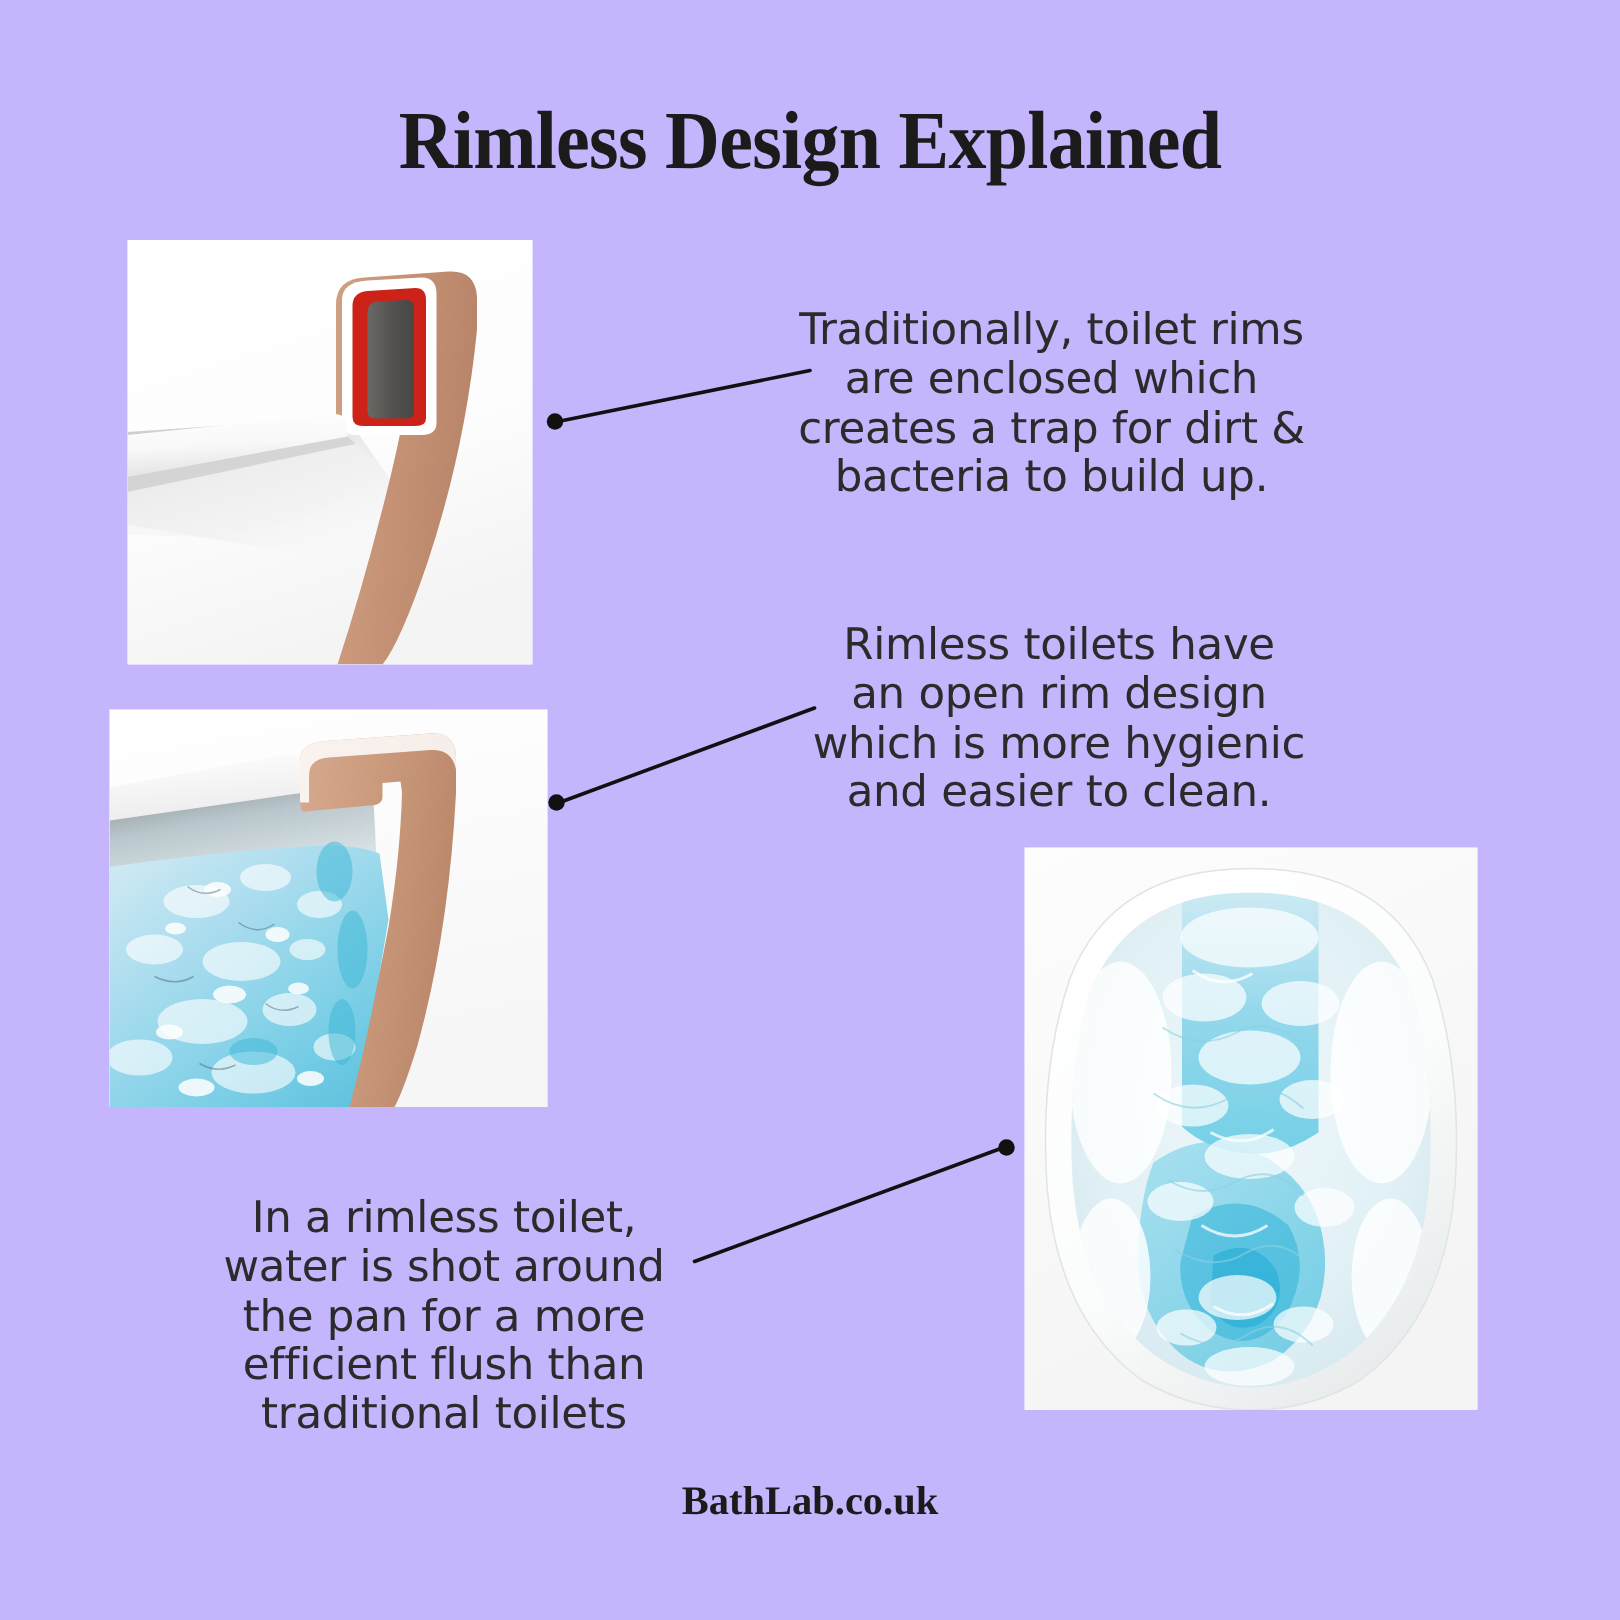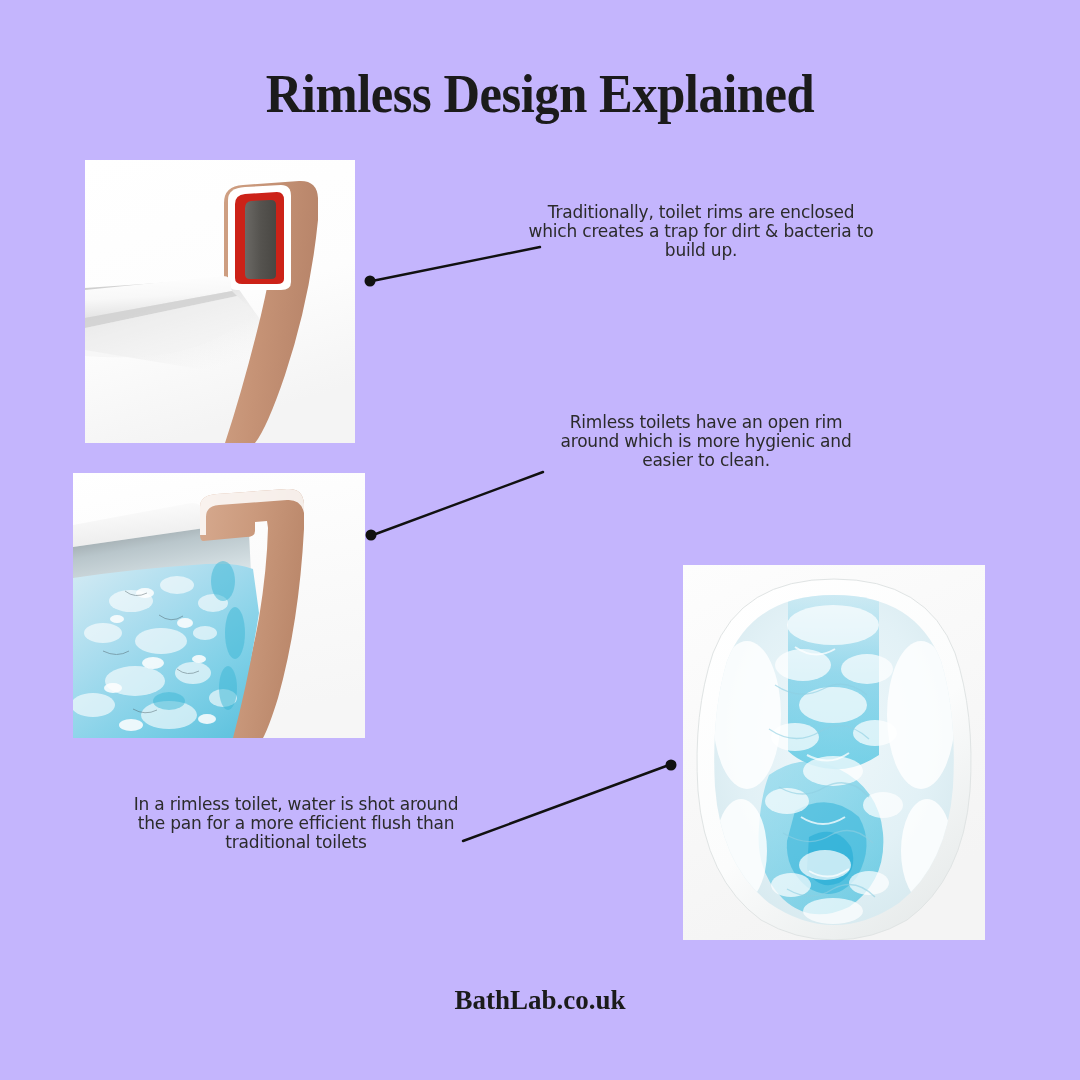--- a/index.html
+++ b/index.html
@@ -49,21 +49,21 @@
     font-family: "Liberation Serif", serif;
     font-weight: bold;
     font-size: 27px;
     color: #1b1b1b;
   }
 
   
   .callout {
     position: absolute;
     font-family: "DejaVu Sans", sans-serif;
-    font-size: 17px;
+    font-size: 29px;
     line-height: 1.13;
     color: #2b2b2b;
     text-align: center;
     letter-spacing: -0.2px;
   }
   #callout-1 { left: 527px; top: 203px; width: 348px; }
   #callout-2 { left: 541px; top: 413px; width: 330px; }
   #callout-3 { left: 131px; top: 783px; width: 330px; margin-top: 12px; }
 
   
@@ -343,19 +343,19 @@
     </g>
     <g fill="#111111">
       <circle cx="370" cy="281" r="5.5"></circle>
       <circle cx="371" cy="535" r="5.5"></circle>
       <circle cx="671" cy="765" r="5.5"></circle>
     </g>
   </svg>
 
   <div class="callout" id="callout-1">Traditionally, toilet rims are enclosed which creates a trap for dirt &amp; bacteria to build up.</div>
 
-  <div class="callout" id="callout-2">Rimless toilets have an open rim around which is more hygienic and easier to clean.</div>
+  <div class="callout" id="callout-2">Rimless toilets have an open rim design which is more hygienic and easier to clean.</div>
 
   <div class="callout" id="callout-3">In a rimless toilet, water is shot around the pan for a more efficient flush than traditional toilets</div>
 
   <div class="footer">BathLab.co.uk</div>
 
 </div>
 
 </body></html>

